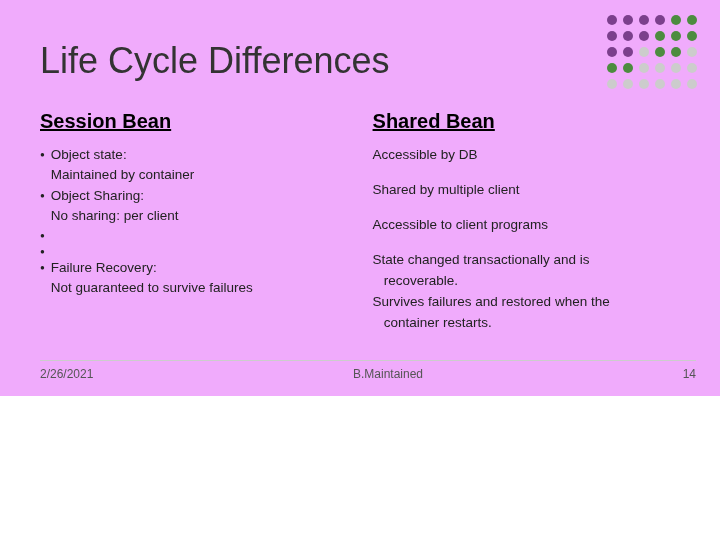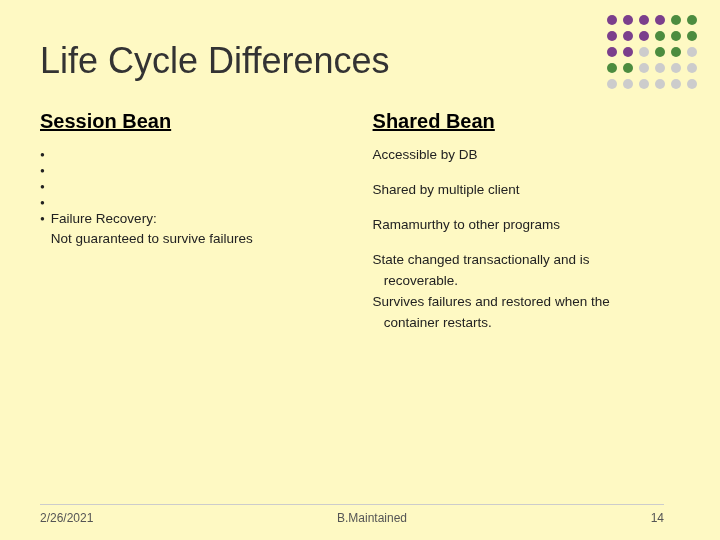--- a/index.html
+++ b/index.html
@@ -8,22 +8,22 @@
       width: 720px;
       height: 540px;
       background: #ffffff;
       font-family: Arial, sans-serif;
       position: relative;
       overflow: hidden;
     }
 
     .slide {
       width: 720px;
-      height: 540px;
-      background: #fef9c3;
+      height: 396px;
+      background: #f0abfc;
       position: relative;
       padding: 30px 40px 20px 40px;
     }
 
     
     .dot-grid {
       position: absolute;
       top: 10px;
       right: 10px;
       width: 110px;
@@ -86,21 +86,21 @@
       margin-bottom: 14px;
       font-size: 13.5px;
       color: #222222;
       line-height: 1.55;
     }
 
     .footer {
       position: absolute;
       bottom: 15px;
       left: 40px;
-      right: 56px;
+      right: 24px;
       display: flex;
       justify-content: space-between;
       align-items: center;
       font-size: 12px;
       color: #555555;
       border-top: 1px solid #cccccc;
       padding-top: 6px;
     }
   </style>
 </head>
@@ -151,43 +151,45 @@
 
   <h1 class="title">Life Cycle Differences</h1>
 
   <div class="columns">
 
     <div class="col-left">
       <div class="col-header">Session Bean</div>
       <div class="content-block">
         <div class="bullet-item">
           <span class="bullet">●</span>
-        </div>
-        <div class="bullet-item">
-          <span class="bullet">●</span>
+          <span>Object state:<br>Maintained by container</span>
+        </div>
+        <div class="bullet-item">
+          <span class="bullet">●</span>
+          <span>Object Sharing:<br>No sharing: per client</span>
         </div>
         <div class="bullet-item">
           <span class="bullet">●</span>
         </div>
         <div class="bullet-item">
           <span class="bullet">●</span>
         </div>
         <div class="bullet-item">
           <span class="bullet">●</span>
           <span>Failure Recovery:<br>Not guaranteed to survive failures</span>
         </div>
       </div>
     </div>
 
     <div class="col-right">
       <div class="col-header">Shared Bean</div>
       <div class="content-block">
         <div class="right-block">Accessible by DB</div>
         <div class="right-block">Shared by multiple client</div>
-        <div class="right-block">Ramamurthy to other programs</div>
+        <div class="right-block">Accessible to client programs</div>
         <div class="right-block">
           State changed transactionally and is<br>
           &nbsp;&nbsp;&nbsp;recoverable.<br>
           Survives failures and restored when the<br>
           &nbsp;&nbsp;&nbsp;container restarts.
         </div>
       </div>
     </div>
 
   </div>

